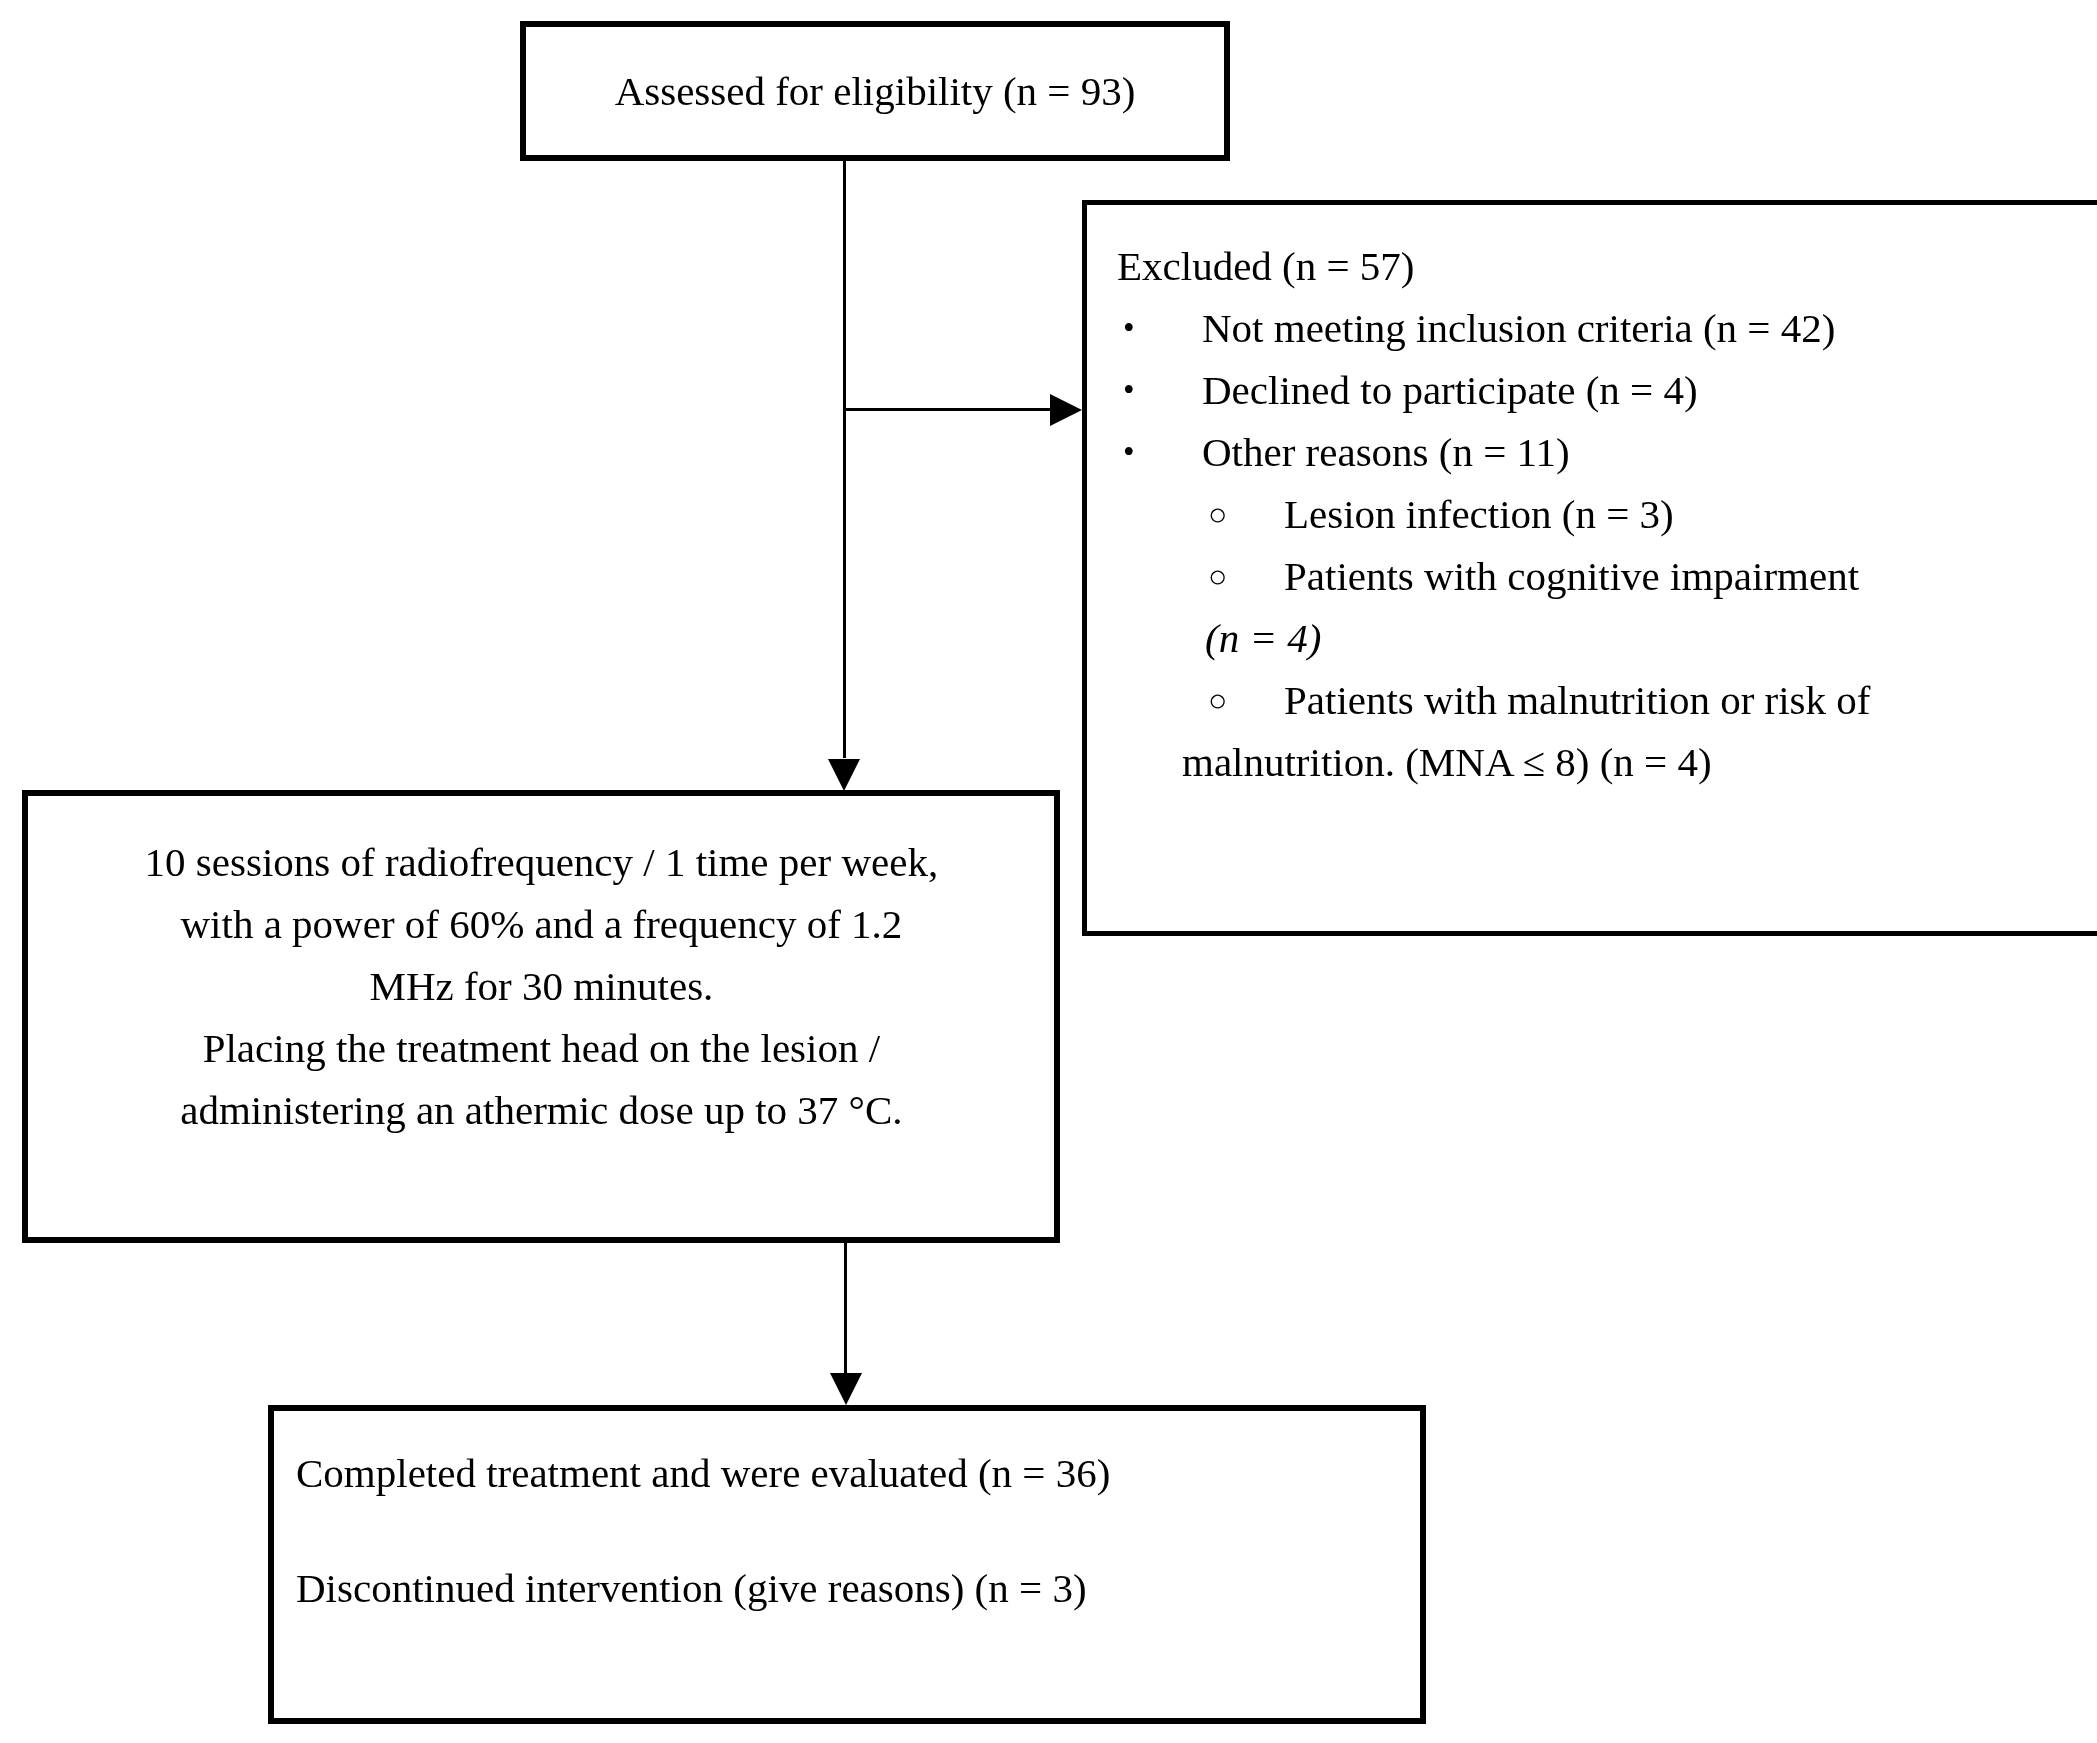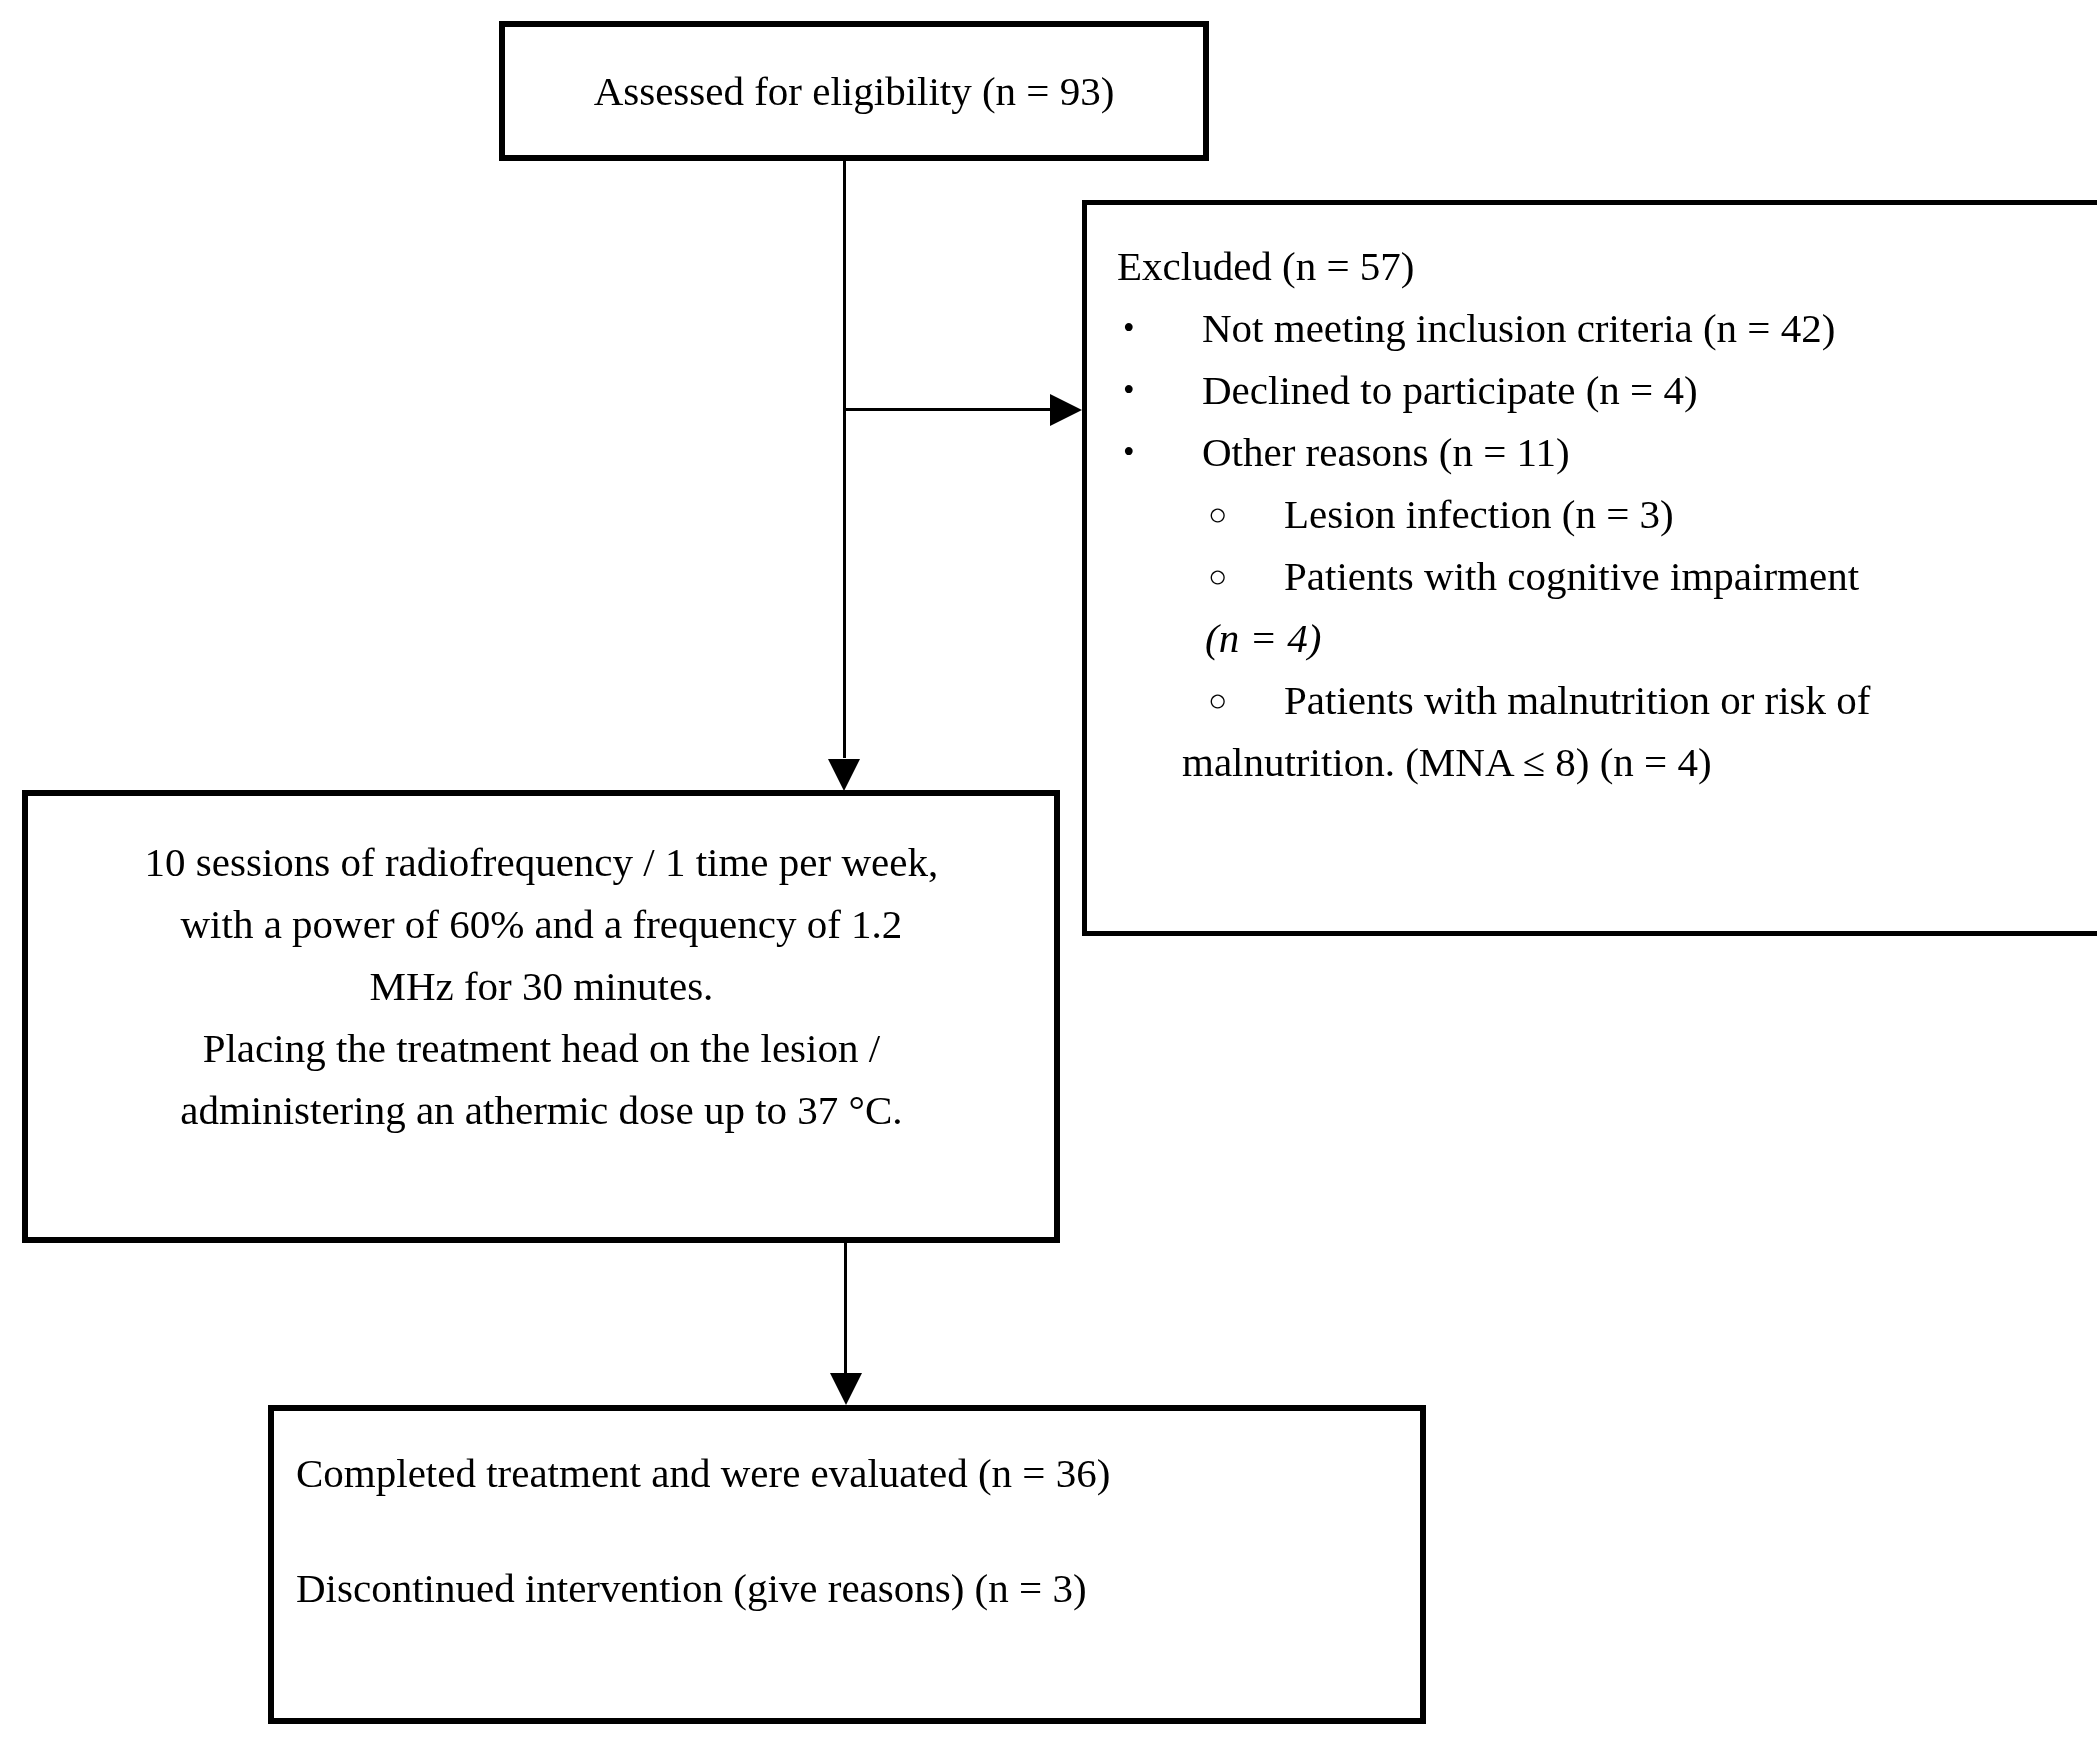--- a/index.html
+++ b/index.html
@@ -15,21 +15,21 @@
   .box{
     position:absolute;
     background:#ffffff;
     border:6.6px solid #000000;
     box-sizing:border-box;
   }
   .line{line-height:62px;white-space:nowrap;}
 
   
   .box-assessed{
-    left:499px;top:21px;width:710px;height:140px;
+    left:520px;top:21px;width:710px;height:140px;
     display:flex;align-items:center;justify-content:center;
     text-align:center;
   }
 
   
   .box-excluded{
     left:1082px;top:200px;width:1122px;height:736px;
     border-width:5.3px;
     padding-top:30px;
   }

